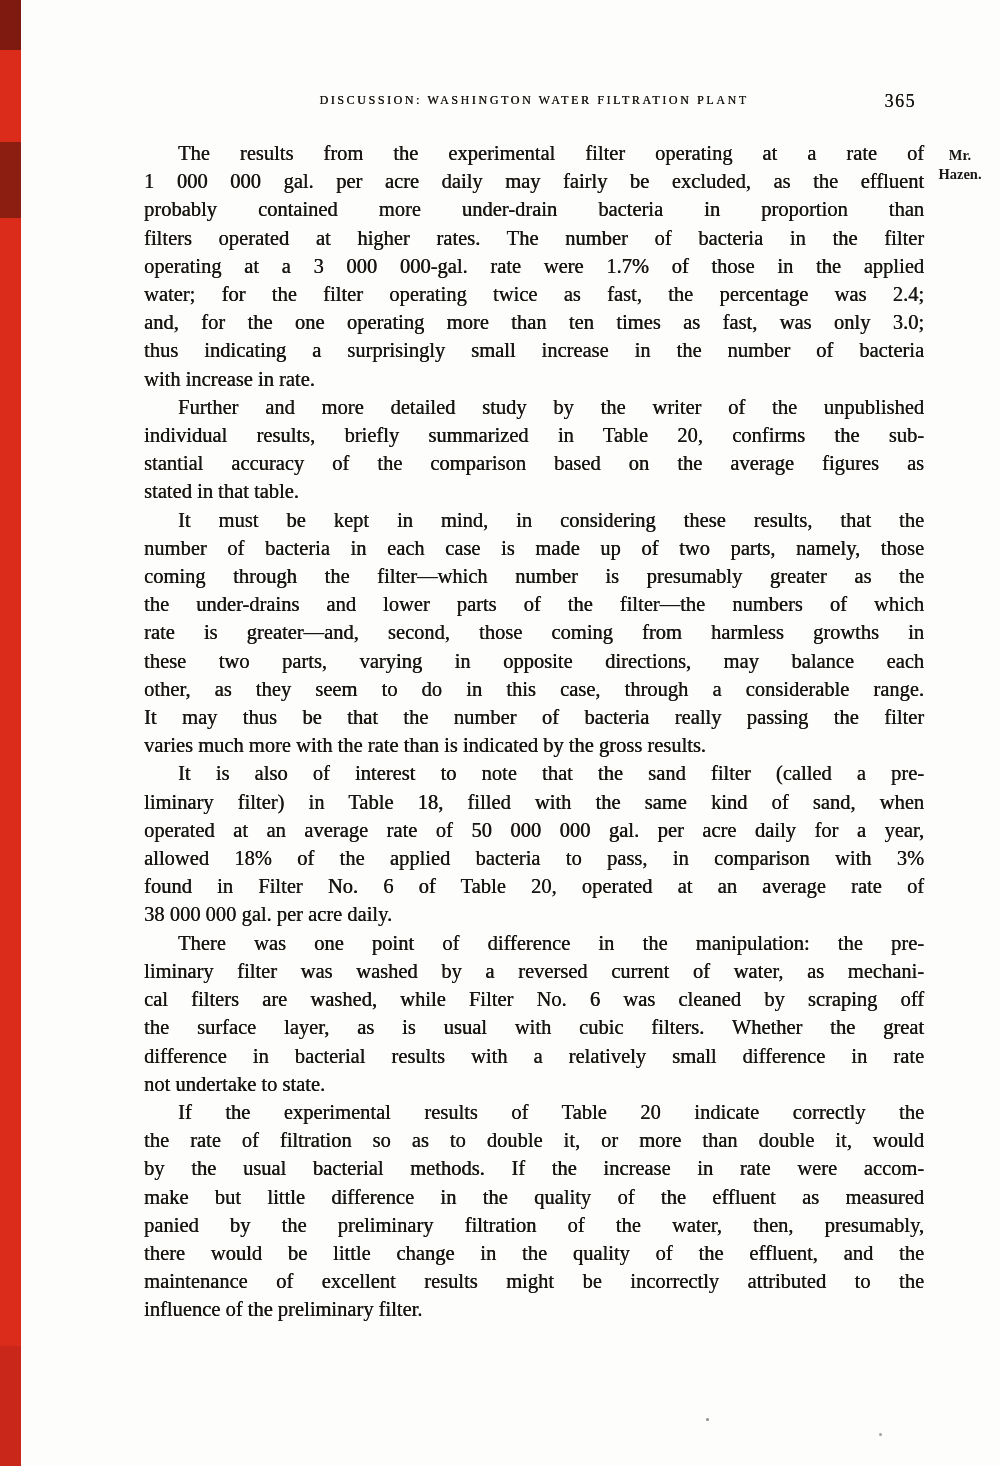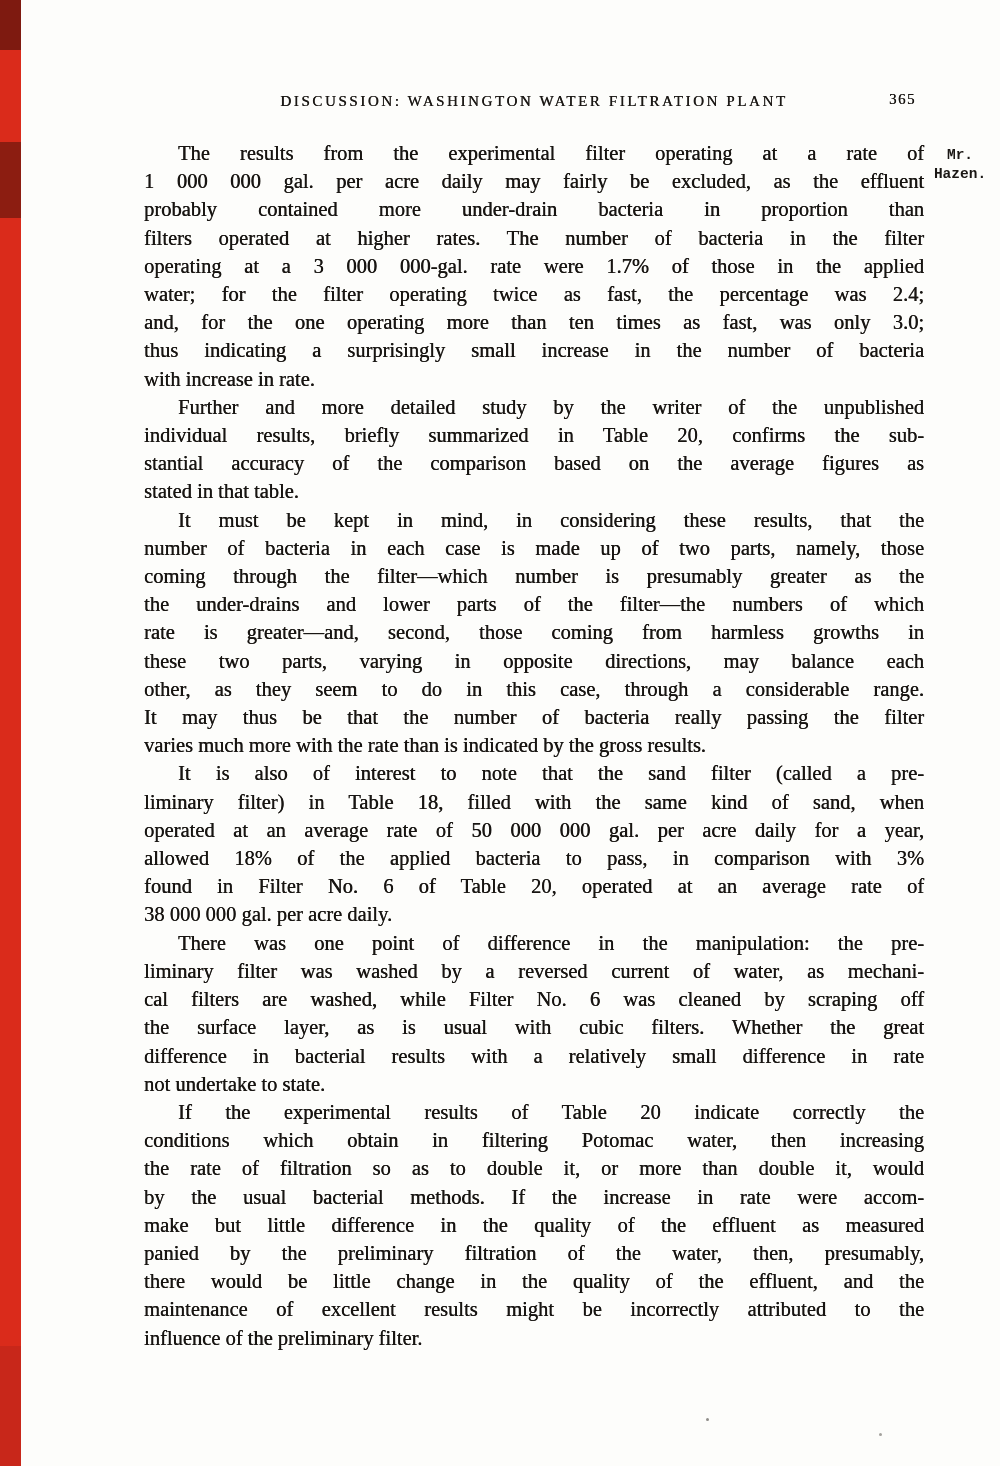--- a/index.html
+++ b/index.html
@@ -29,41 +29,40 @@
   .edge-stripe .seg-shade-bottom {
     position: absolute; left: 0; bottom: 0; width: 100%; height: 120px;
     background: #c8271a;
   }
 
   .running-head {
     position: absolute; left: 144px; top: 93px; width: 780px; height: 24px;
   }
   .running-head .head-title {
     text-align: center;
-    font-size: 15px;
+    font-size: 12px;
     letter-spacing: 2.6px;
     white-space: nowrap;
     color: #1c1916;
     text-shadow: 0.3px 0 0 currentColor;
   }
   .running-head .page-number {
     position: absolute; right: 8px; top: -2px;
-    font-size: 15px;
+    font-size: 18px;
     letter-spacing: 1.5px;
     text-shadow: 0.3px 0 0 currentColor;
   }
 
   .margin-note {
     position: absolute; left: 920px; top: 146px; width: 80px;
     text-align: center;
     font-weight: bold;
     font-size: 14.5px;
     line-height: 18.5px;
     color: #1a1714;
-    font-family: Liberation Mono, monospace;
   }
 
   .body-text {
     position: absolute; left: 144px; top: 139px; width: 780px;
     font-size: 20.5px;
     line-height: 28.2px;
     text-shadow: 0.35px 0 0 currentColor;
   }
   .paragraph { margin: 0; }
   .line {
@@ -144,21 +143,20 @@
     <div class="paragraph">
         <div class="line first">There was one point of difference in the manipulation:  the pre-</div>
         <div class="line">liminary filter was washed by a reversed current of water, as mechani-</div>
         <div class="line">cal filters are washed, while Filter No. 6 was cleaned by scraping off</div>
         <div class="line">the surface layer, as is usual with cubic filters.  Whether the great</div>
         <div class="line">difference in bacterial results with a relatively small difference in rate</div>
         <div class="line last">not undertake to state.</div>
       </div>
     <div class="paragraph">
         <div class="line first">If the experimental results of Table 20 indicate correctly the</div>
-        <div class="line">conditions which obtain in filtering Potomac water, then increasing</div>
         <div class="line">the rate of filtration so as to double it, or more than double it, would</div>
         <div class="line">by the usual bacterial methods.  If the increase in rate were accom-</div>
         <div class="line">make but little difference in the quality of the effluent as measured</div>
         <div class="line">panied by the preliminary filtration of the water, then, presumably,</div>
         <div class="line">there would be little change in the quality of the effluent, and the</div>
         <div class="line">maintenance of excellent results might be incorrectly attributed to the</div>
         <div class="line last">influence of the preliminary filter.</div>
       </div>
   </div>
 

